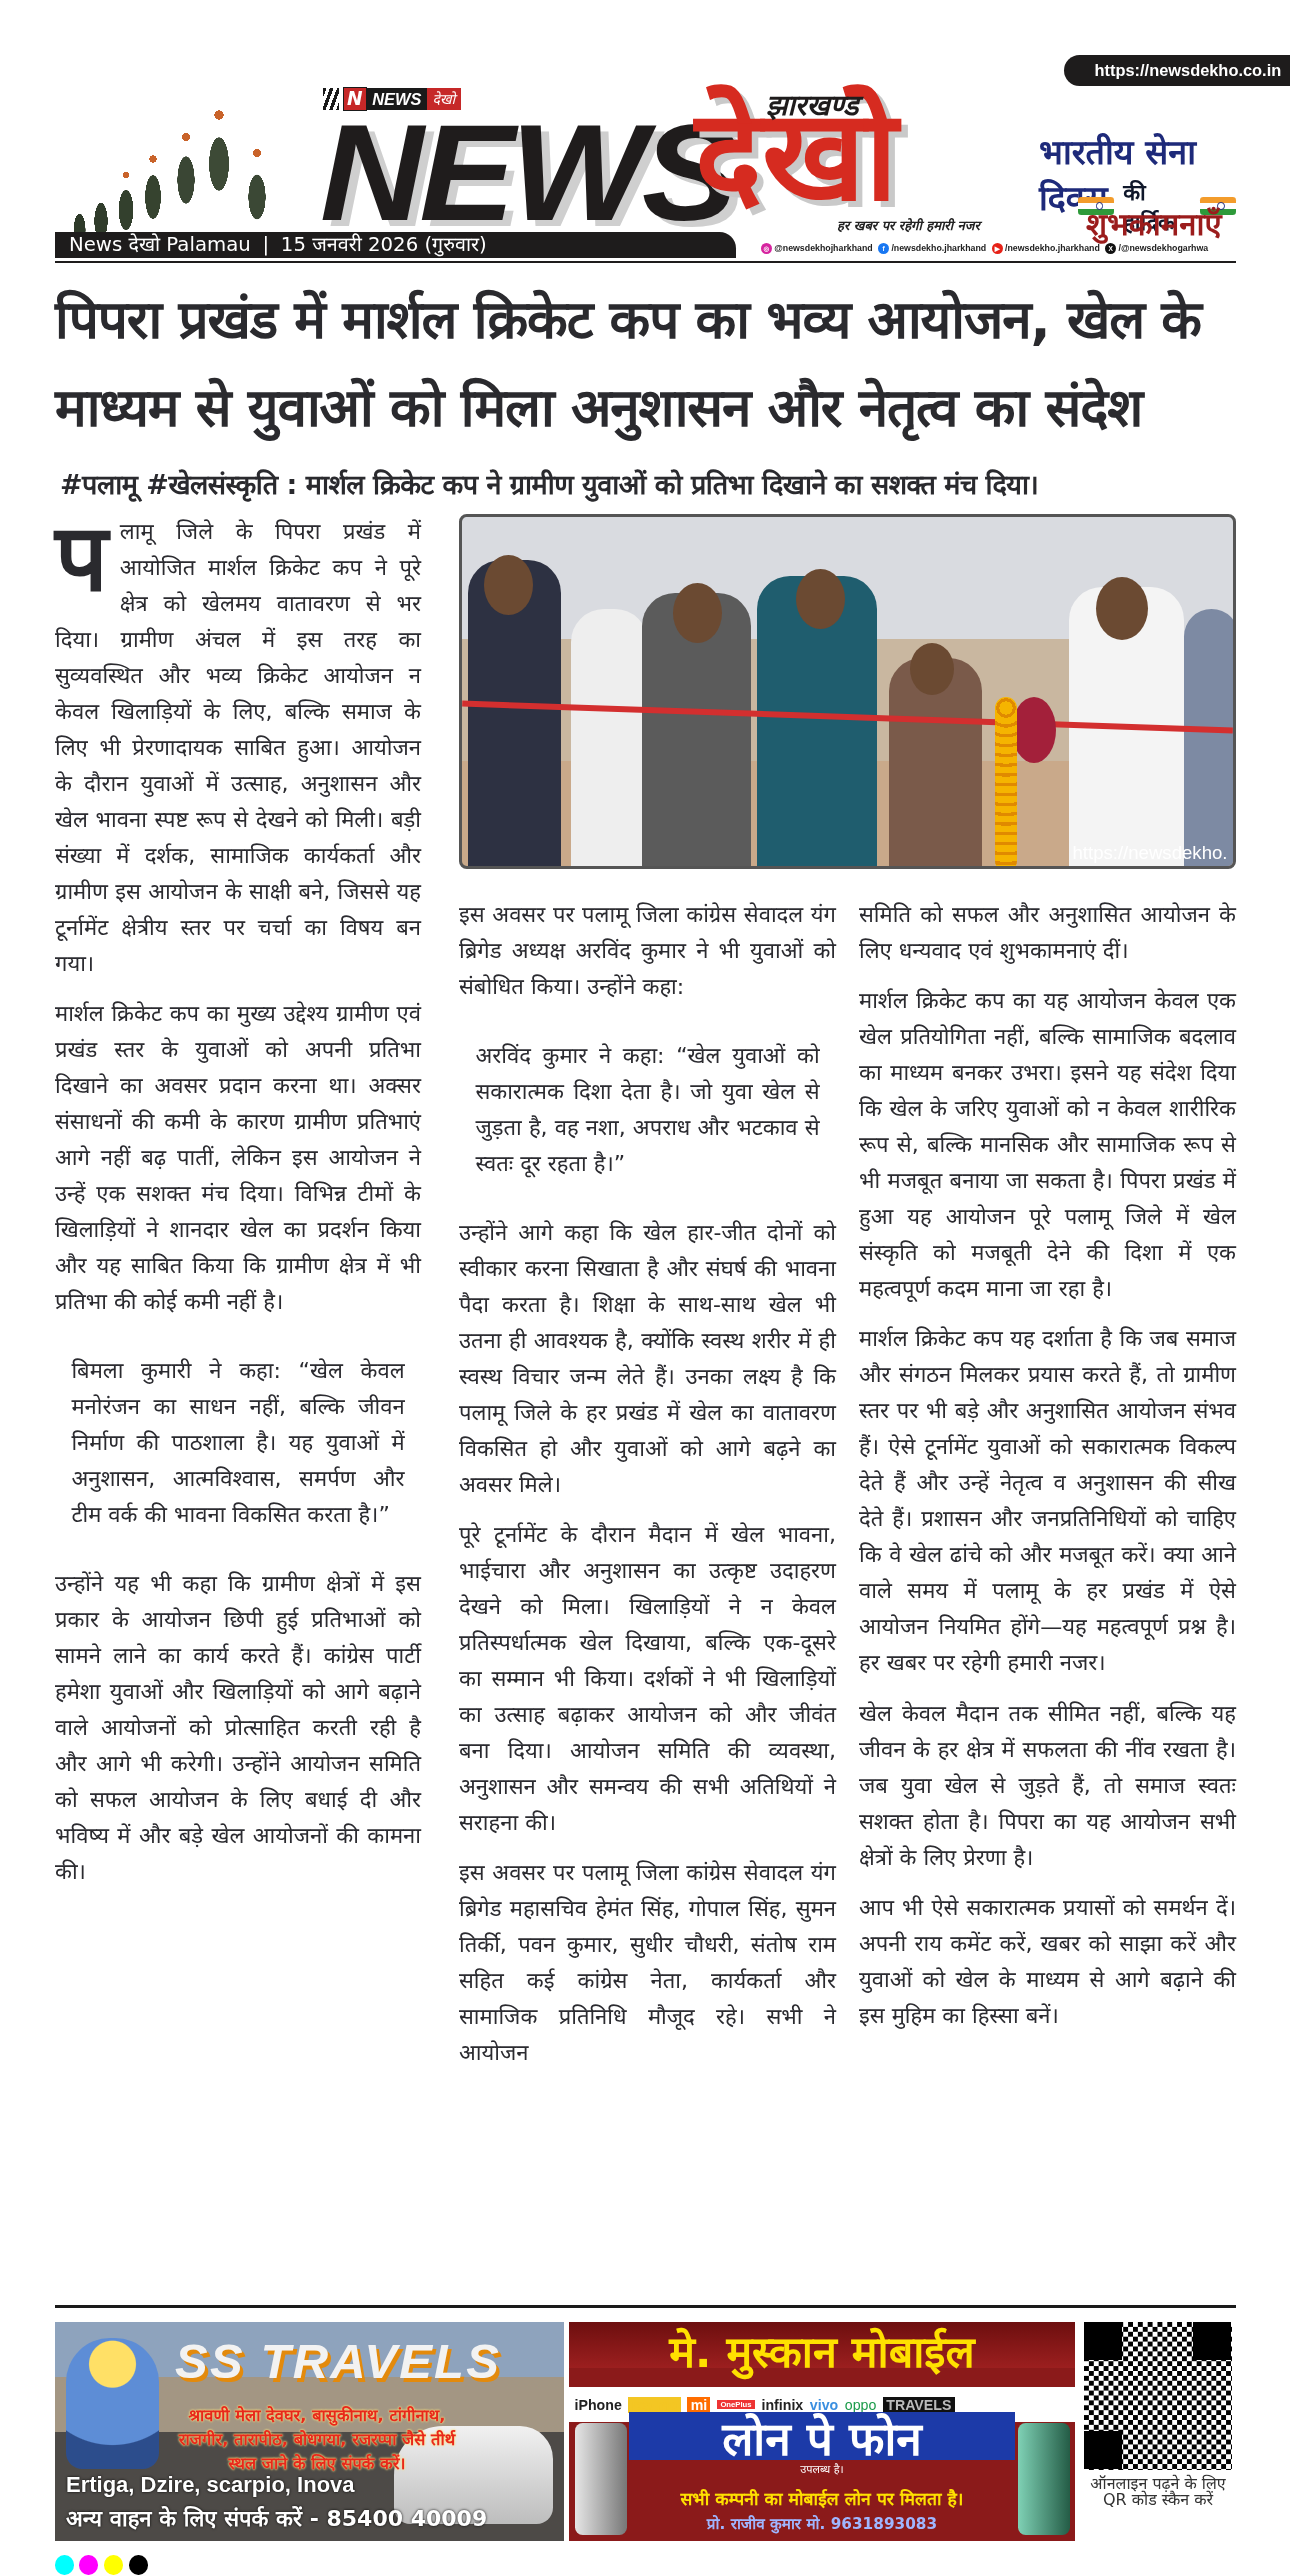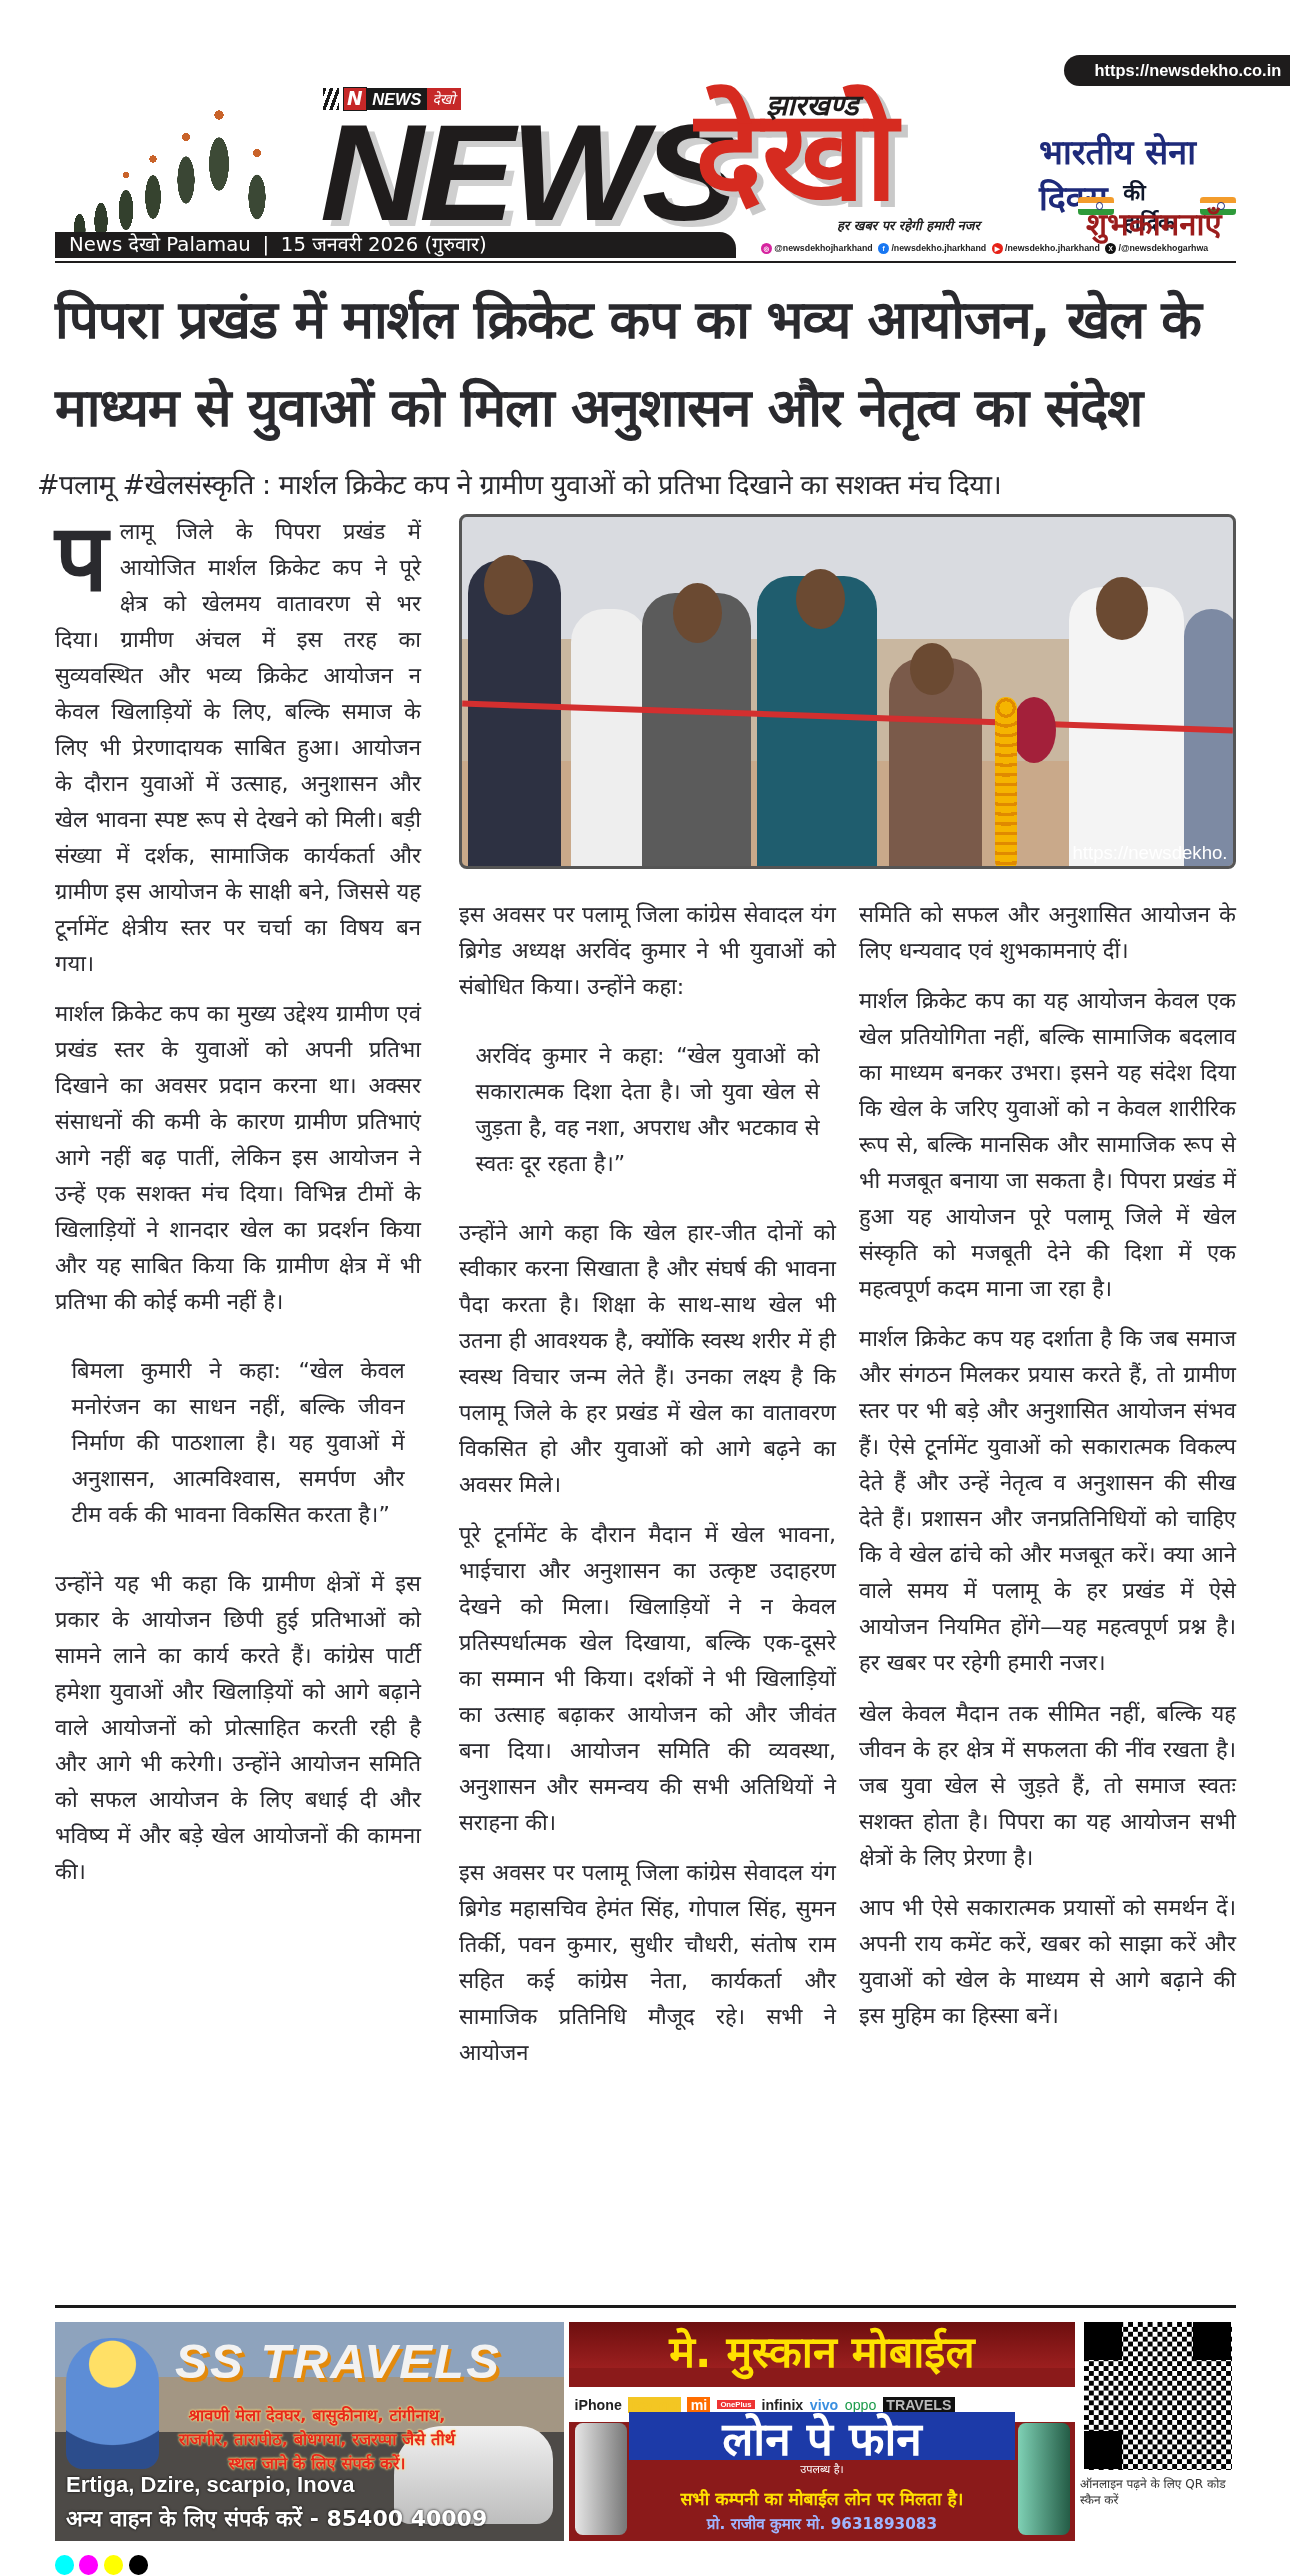--- a/index.html
+++ b/index.html
@@ -58,21 +58,21 @@
   .date-bar .sep { margin:0 5.5px; }
   .socials { position:absolute; left:706px; top:194px; display:flex; gap:5.5px; align-items:center;
     font-family:"Liberation Sans",sans-serif; font-size:8.8px; font-weight:bold; color:#222; }
   .socials .ic { width:11px; height:11px; border-radius:50%; display:inline-block; margin-right:2.2px;
     vertical-align:middle; color:#fff; font-size:6.6px; text-align:center; line-height:11px; }
   .header-rule { position:absolute; left:0; top:212px; width:1181px; height:1.6px; background:#1e1c1c; }
 
   
   #headline { left:55px; top:276px; width:1181px; font-size:53px; line-height:88px; font-weight:bold;
     color:#2a2a2e; letter-spacing:-1.1px; }
-  #subhead { left:37px; top:465px; width:1181px; font-size:27px; font-weight:normal; color:#2a2a2e; white-space:nowrap; letter-spacing:-0.5px; }
+  #subhead { left:60px; top:465px; width:1181px; font-size:27px; font-weight:bold; color:#2a2a2e; white-space:nowrap; letter-spacing:-0.5px; }
 
   
   .col { position:absolute; font-size:22px; line-height:36px; text-align:justify; color:#2b2b30; }
   .col p { margin:0 0 14.2px 0; }
   .col .quote { margin:33px 16.4px 33px 16.4px; text-align:justify; }
   #col1 { left:55px; top:514px; width:366px; }
   #col2 { left:459px; top:897px; width:377px; }
   #col3 { left:859px; top:897px; width:377px; }
   .dropcap { float:left; font-size:93px; line-height:77px; font-weight:bold; margin:5.5px 12px 0 0; color:#2a2a2e; }
 
@@ -124,21 +124,21 @@
     background:linear-gradient(90deg,#e6e6e6,#777); }
   .mob-phone-r { position:absolute; right:5.5px; top:101px; width:52px; height:112px; border-radius:7.7px;
     background:linear-gradient(90deg,#7fd1b5,#245c46); }
   #qr-box { left:1080px; top:2322px; width:156px; height:224px; }
   .qr { width:148px; height:148px; margin-left:4.4px;
     background:
       linear-gradient(#000,#000) 0 0/38px 38px no-repeat,
       linear-gradient(#000,#000) 109px 0/38px 38px no-repeat,
       linear-gradient(#000,#000) 0 109px/38px 38px no-repeat,
       repeating-conic-gradient(#000 0 25%, #fff 0 50%) 0 0/9.8px 9.8px; }
-  .qr-label { font-size:12px; color:#333; margin-top:5.5px; line-height:16.4px; }
+  .qr-label { text-align:center; font-size:16px; color:#333; margin-top:5.5px; line-height:16.4px; }
 
   .cmyk { position:absolute; top:2555px; width:18.6px; height:19.7px; border-radius:50%; }
 </style>
 </head>
 <body>
 
 <div id="masthead" class="abs">
   <div class="soldiers"></div>
 
   <div class="url-tab">https://newsdekho.co.in</div>

